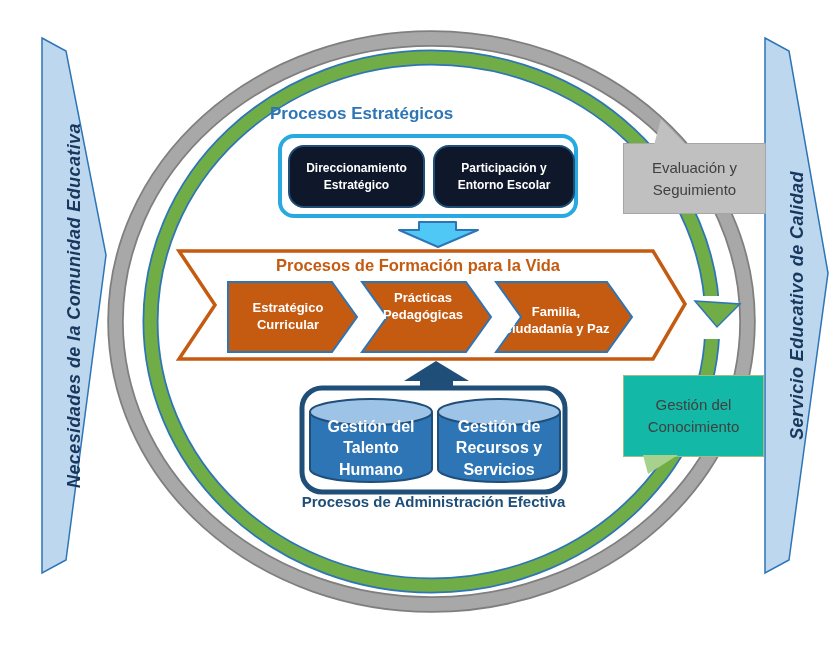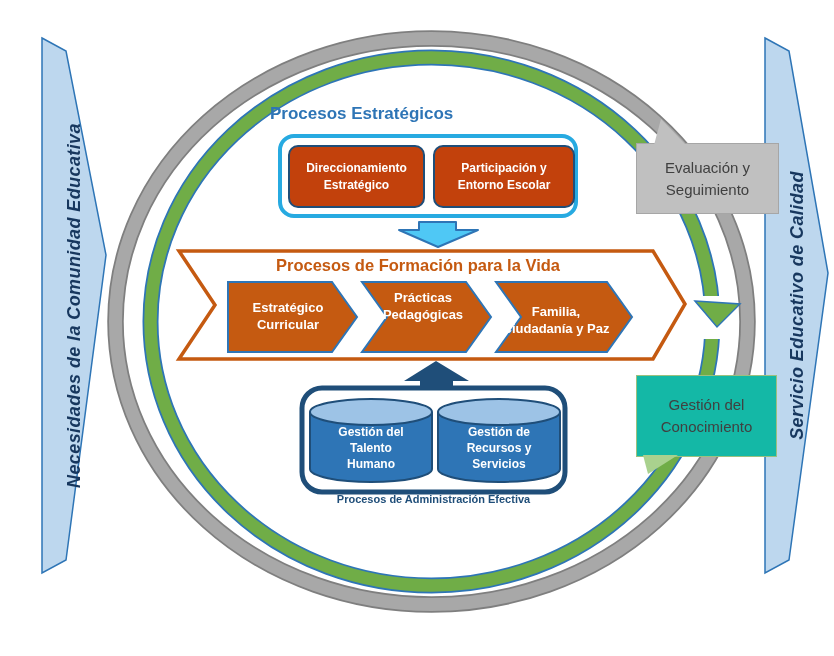--- a/index.html
+++ b/index.html
@@ -5,29 +5,29 @@
   html,body{margin:0;padding:0;background:#fff;}
   #canvas{
     position:relative;width:834px;height:656px;background:#fff;overflow:hidden;
     font-family:"Liberation Sans",sans-serif;
   }
   #shapes{position:absolute;left:0;top:0;}
   .abs{position:absolute;box-sizing:border-box;}
   .center{display:flex;align-items:center;justify-content:center;text-align:center;}
   .title-strategic{font-size:17px;font-weight:bold;color:#2E75B6;}
   .title-core{font-size:16.5px;font-weight:bold;color:#C55A11;text-align:center;}
-  .title-admin{font-size:11px;font-weight:bold;color:#1F4E79;text-align:center;line-height:1.25;}
+  .title-admin{font-size:15px;font-weight:bold;color:#1F4E79;text-align:center;line-height:1.25;}
   .cyanbox{
-    background:#c2410c;border:2.5px solid #1F4E79;border-radius:10px;
+    background:#0f172a;border:2.5px solid #1F4E79;border-radius:16px;
     color:#fff;font-size:12px;font-weight:bold;line-height:1.35;padding:4px;
   }
   .strategic-frame{background:#fff;border:4px solid #27AAE1;border-radius:16px;}
   .chev-label{color:#fff;font-size:13px;font-weight:bold;line-height:1.3;}
-  .cyl-label{color:#fff;font-size:12px;font-weight:bold;line-height:1.35;}
-  .callout{color:#404040;font-size:15px;line-height:1.45;text-align:center;margin-left:13px;}
+  .cyl-label{color:#fff;font-size:16px;font-weight:bold;line-height:1.35;}
+  .callout{color:#404040;font-size:15px;line-height:1.45;text-align:center;}
   .callout-gray{background:#C0C0C0;border:1px solid #A6A6A6;}
   .callout-green{background:#14b8a6;border:1px solid #9CC07E;}
   .vbanner{position:absolute;}
   .vbanner .vtext{
     position:absolute;left:0;top:535px;width:535px;height:64px;
     transform:rotate(-90deg);transform-origin:0 0;
     display:flex;align-items:center;justify-content:center;
     font-size:18px;font-weight:bold;font-style:italic;color:#17375E;letter-spacing:.4px;
     white-space:nowrap;
   }

